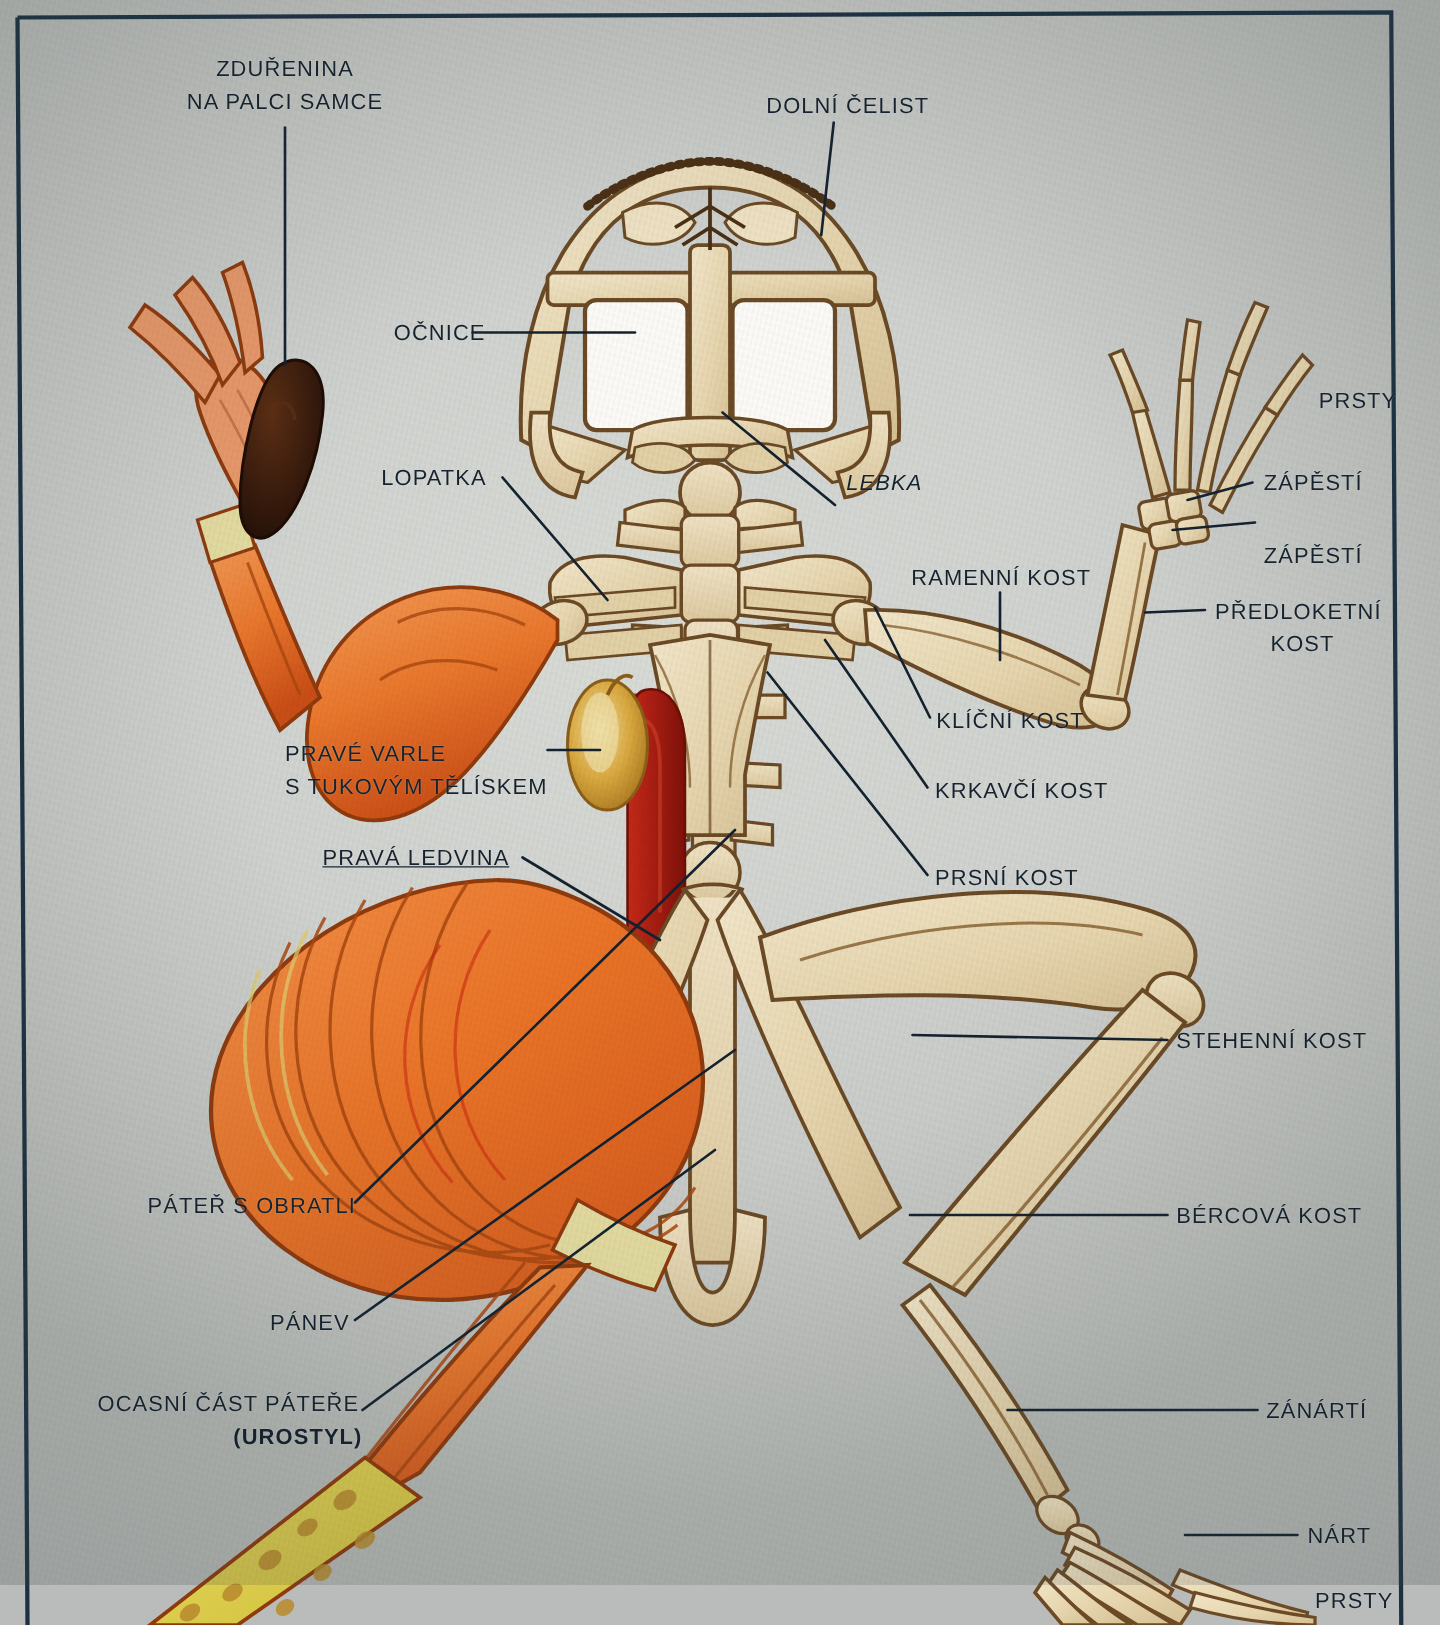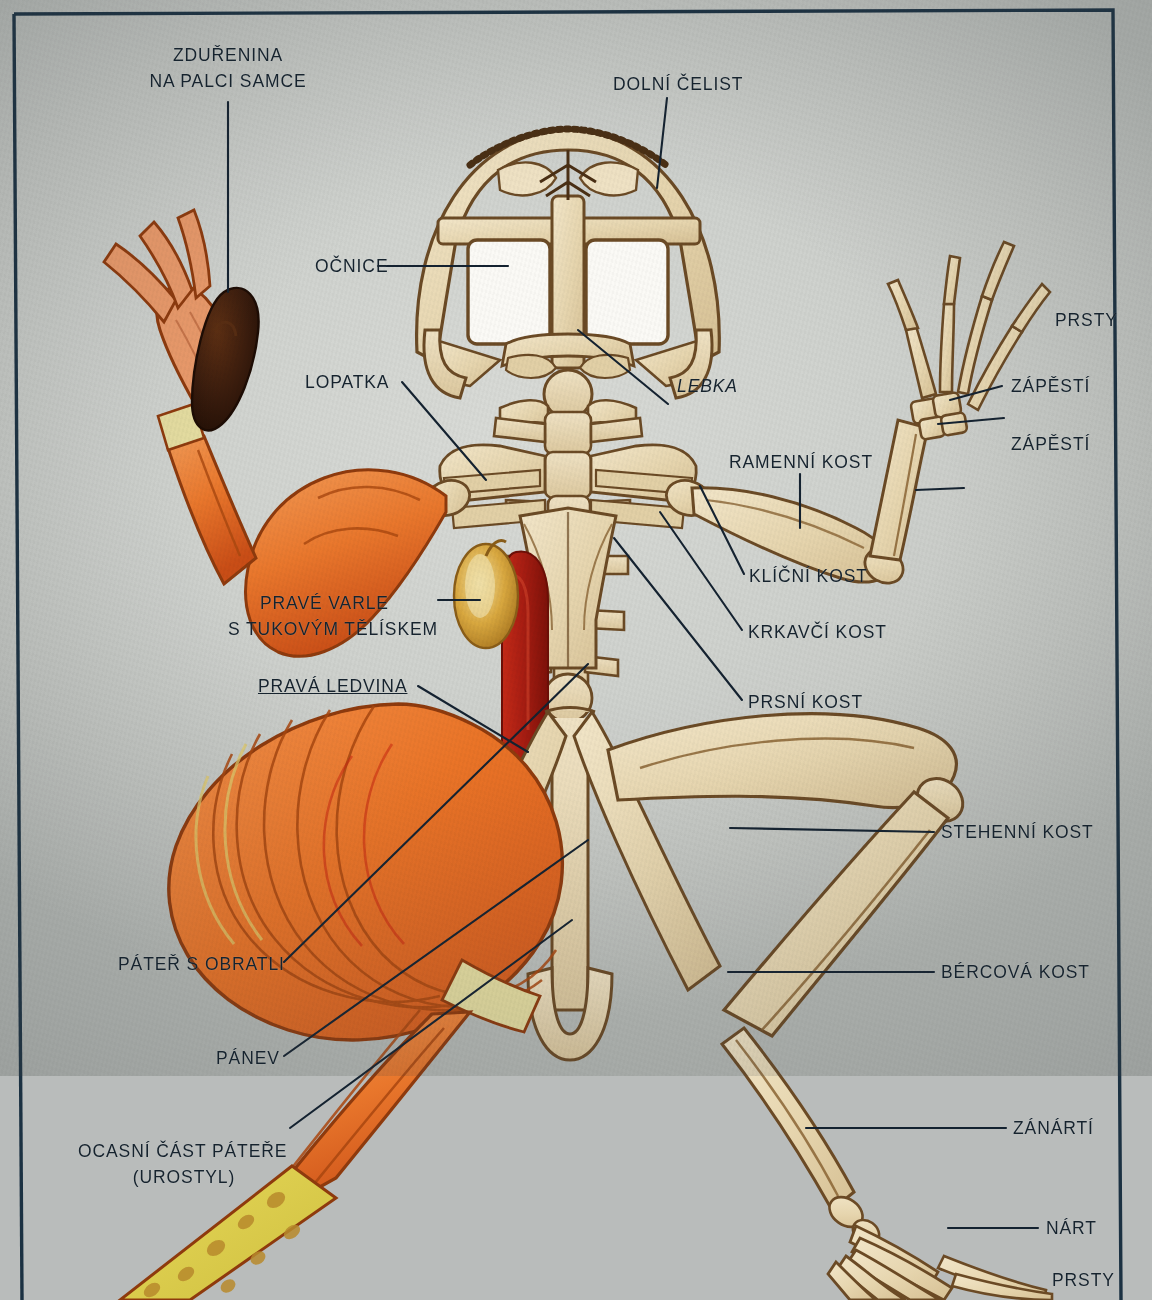--- a/index.html
+++ b/index.html
@@ -4,21 +4,21 @@
 <style>
   * { margin:0; padding:0; box-sizing:border-box; }
   html,body { width:1152px; height:1300px; }
   body {
     font-family:"Liberation Sans", sans-serif;
     background:#b9bcbb;
     overflow:hidden;
   }
   #chart {
     position:relative;
-    width:1152px; height:1076px;
+    width:1152px; height:1268px;
     background:
       radial-gradient(ellipse 70% 55% at 45% 40%, #d9dbd7 0%, #cfd2ce 45%, #c3c6c2 75%, #b6bab6 100%);
   }
   
   .grain {
     position:absolute; inset:0;
     background-image:
       repeating-linear-gradient(103deg, rgba(255,255,255,.05) 0 2px, rgba(0,0,0,.018) 2px 4px),
       repeating-linear-gradient(17deg, rgba(255,255,255,.04) 0 3px, rgba(0,0,0,.015) 3px 6px);
     mix-blend-mode:multiply; opacity:.7; pointer-events:none;
@@ -398,34 +398,38 @@
   <div class="lbl" style="left:305px; top:370px;">LOPATKA</div>
   <div class="lbl" style="left:677px; top:374px;font-style:italic;">LEBKA</div>
   <div class="lbl" style="left:729px; top:450px;">RAMENNÍ KOST</div>
   <div class="lbl" style="left:749px; top:564px;">KLÍČNÍ KOST</div>
   <div class="lbl" style="left:748px; top:620px;">KRKAVČÍ KOST</div>
   <div class="lbl" style="left:748px; top:690px;">PRSNÍ KOST</div>
 
   <div class="lbl" style="left:1055px; top:308px;">PRSTY</div>
   <div class="lbl" style="left:1011px; top:374px;">ZÁPĚSTÍ</div>
   <div class="lbl" style="left:1011px; top:406px;margin-top:26px;">ZÁPĚSTÍ</div>
+  <div class="lbl two" style="left:972px; top:476px; width:140px;">
+    <div>PŘEDLOKETNÍ</div>
+    <div style="text-align:center;">KOST</div>
+  </div>
 
   <div class="lbl two" style="left:228px; top:590px; width:208px; text-align:left;">
-    <div style="margin-left:32px;">PRAVÉ VARLE</div>
+    <div style="">PRAVÉ VARLE</div>
     <div>S TUKOVÝM TĚLÍSKEM</div>
   </div>
 
   <div class="lbl" style="left:258px; top:674px;text-decoration:underline;">PRAVÁ LEDVINA</div>
 
   <div class="lbl" style="left:941px; top:820px;">STEHENNÍ KOST</div>
   <div class="lbl" style="left:941px; top:960px;">BÉRCOVÁ KOST</div>
   <div class="lbl" style="left:1013px; top:1116px;">ZÁNÁRTÍ</div>
   <div class="lbl" style="left:1046px; top:1216px;">NÁRT</div>
   <div class="lbl" style="left:1052px; top:1268px;">PRSTY</div>
 
   <div class="lbl" style="left:118px; top:952px;">PÁTEŘ S OBRATLI</div>
   <div class="lbl" style="left:216px; top:1046px;">PÁNEV</div>
-  <div class="lbl two" style="left:78px; top:1110px; width:212px;margin-top:28px;">
+  <div class="lbl two" style="left:78px; top:1110px; width:212px;">
     <div>OCASNÍ ČÁST PÁTEŘE</div>
-    <div style="text-align:center;">(UROSTYL)</div>
+    <div style="text-align:right;font-weight:bold;">(UROSTYL)</div>
   </div>
 
 </div>
 
 </body></html>

